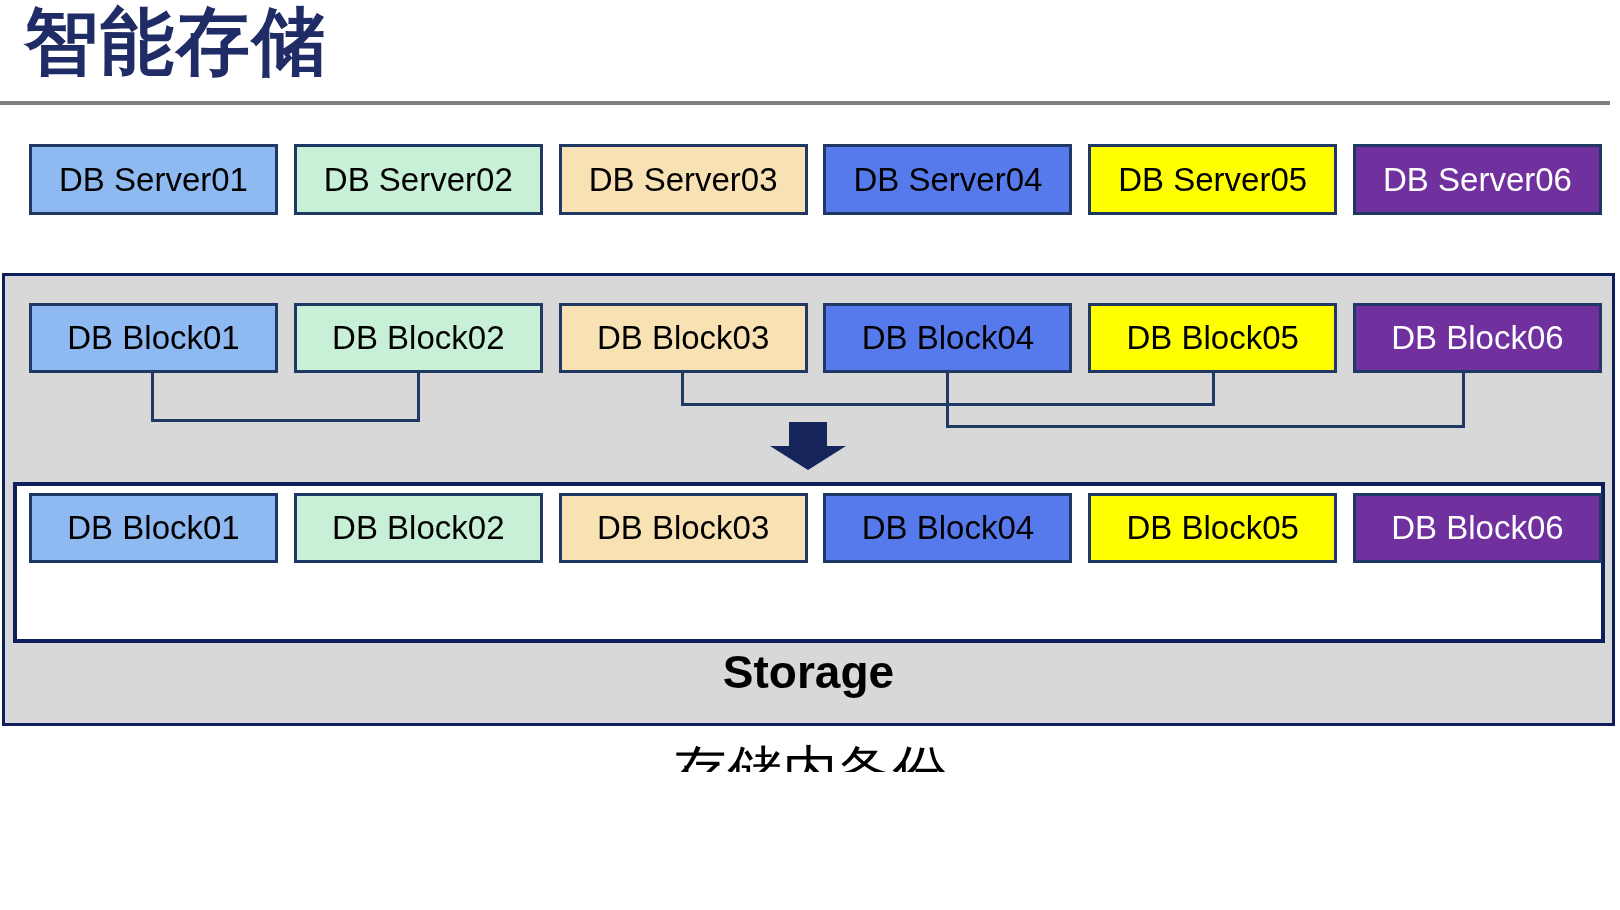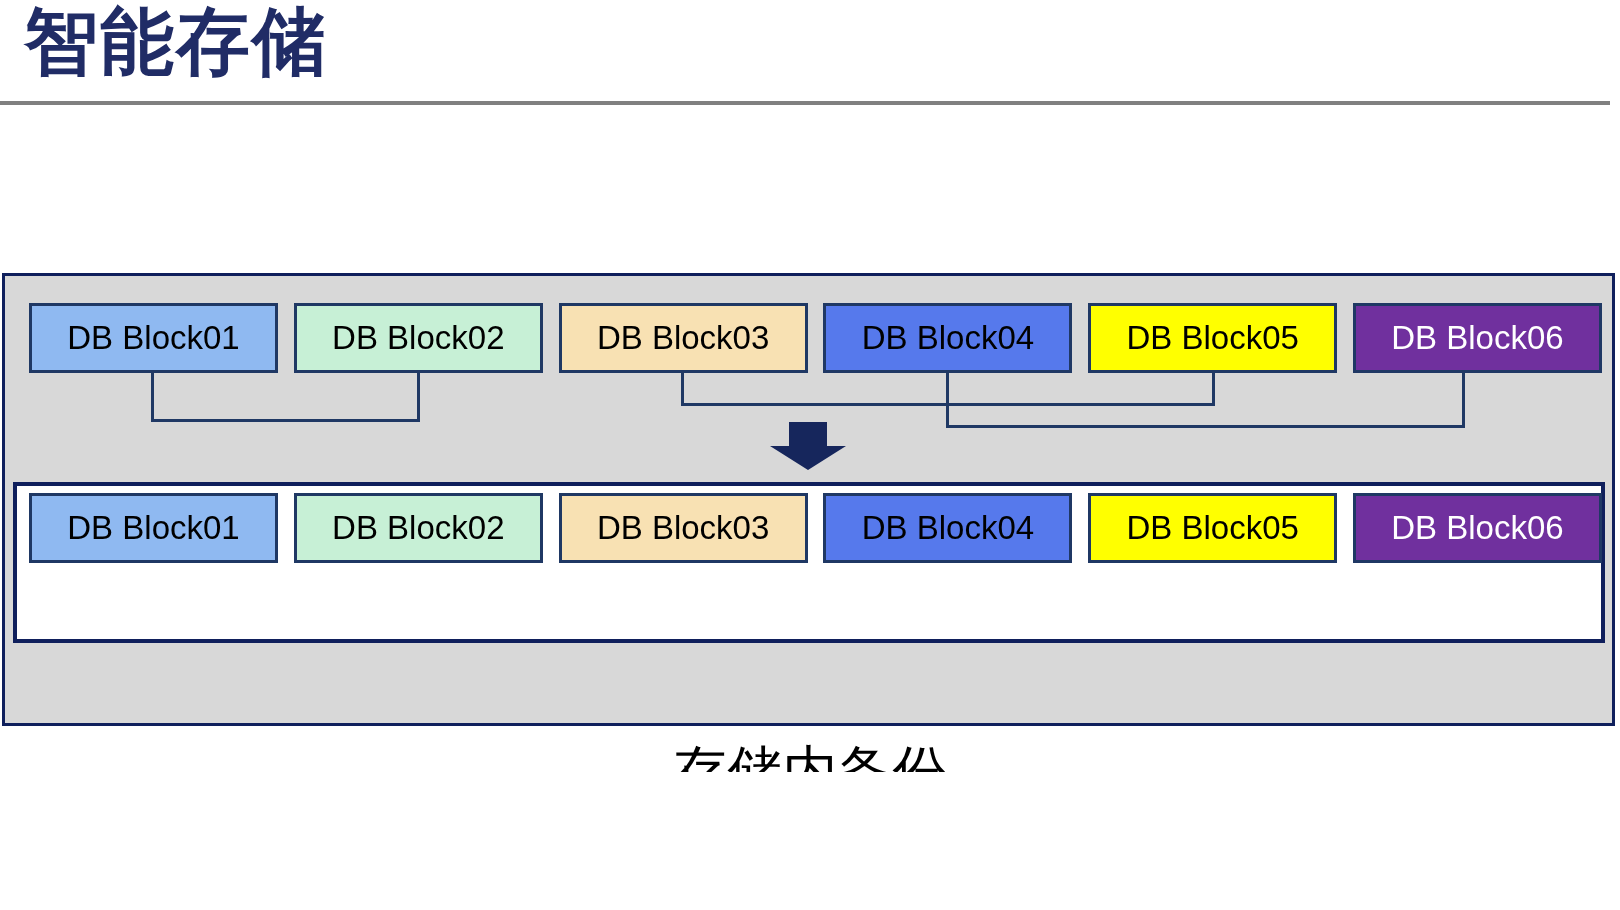--- a/index.html
+++ b/index.html
@@ -45,20 +45,28 @@
   .page-number { position:absolute; right:28px; top:827px; font-size:24px; }
 </style>
 </head>
 <body>
 
 <div class="stage">
 
   <h1 class="title" style="color: rgb(32, 44, 102);">智能存储</h1>
   <div class="rule" style="background-color: rgb(128, 128, 128);"></div>
 
+  <div class="row servers">
+    <div class="box" style="background-color: rgb(143, 185, 241); color: rgb(0, 0, 0); border-color: rgb(31, 56, 100);">DB Server01</div>
+    <div class="box" style="background-color: rgb(199, 240, 214); color: rgb(0, 0, 0); border-color: rgb(31, 56, 100);">DB Server02</div>
+    <div class="box" style="background-color: rgb(248, 225, 179); color: rgb(0, 0, 0); border-color: rgb(31, 56, 100);">DB Server03</div>
+    <div class="box" style="background-color: rgb(86, 121, 236); color: rgb(0, 0, 0); border-color: rgb(31, 56, 100);">DB Server04</div>
+    <div class="box" style="background-color: rgb(255, 255, 0); color: rgb(0, 0, 0); border-color: rgb(31, 56, 100);">DB Server05</div>
+    <div class="box" style="background-color: rgb(112, 48, 158); color: rgb(255, 255, 255); border-color: rgb(31, 56, 100);">DB Server06</div>
+  </div>
 
   <div class="gray-container" style="background-color: rgb(216, 216, 216); border-color: rgb(15, 31, 92);"></div>
 
   <div class="row blocks-top">
     <div class="box" style="background-color: rgb(143, 185, 241); color: rgb(0, 0, 0); border-color: rgb(31, 56, 100);">DB Block01</div>
     <div class="box" style="background-color: rgb(199, 240, 214); color: rgb(0, 0, 0); border-color: rgb(31, 56, 100);">DB Block02</div>
     <div class="box" style="background-color: rgb(248, 225, 179); color: rgb(0, 0, 0); border-color: rgb(31, 56, 100);">DB Block03</div>
     <div class="box" style="background-color: rgb(86, 121, 236); color: rgb(0, 0, 0); border-color: rgb(31, 56, 100);">DB Block04</div>
     <div class="box" style="background-color: rgb(255, 255, 0); color: rgb(0, 0, 0); border-color: rgb(31, 56, 100);">DB Block05</div>
     <div class="box" style="background-color: rgb(112, 48, 158); color: rgb(255, 255, 255); border-color: rgb(31, 56, 100);">DB Block06</div>
@@ -76,20 +84,21 @@
 
   <div class="row blocks-bottom">
     <div class="box" style="background-color: rgb(143, 185, 241); color: rgb(0, 0, 0); border-color: rgb(31, 56, 100);">DB Block01</div>
     <div class="box" style="background-color: rgb(199, 240, 214); color: rgb(0, 0, 0); border-color: rgb(31, 56, 100);">DB Block02</div>
     <div class="box" style="background-color: rgb(248, 225, 179); color: rgb(0, 0, 0); border-color: rgb(31, 56, 100);">DB Block03</div>
     <div class="box" style="background-color: rgb(86, 121, 236); color: rgb(0, 0, 0); border-color: rgb(31, 56, 100);">DB Block04</div>
     <div class="box" style="background-color: rgb(255, 255, 0); color: rgb(0, 0, 0); border-color: rgb(31, 56, 100);">DB Block05</div>
     <div class="box" style="background-color: rgb(112, 48, 158); color: rgb(255, 255, 255); border-color: rgb(31, 56, 100);">DB Block06</div>
   </div>
 
+  <div class="storage-label">Storage</div>
 
   <div class="captions">
     <div>存储内备份</div>
     <div>存储内计算</div>
   </div>
 
   <div class="page-number" style="color: rgb(128, 128, 128);">21</div>
 
 </div>
 

